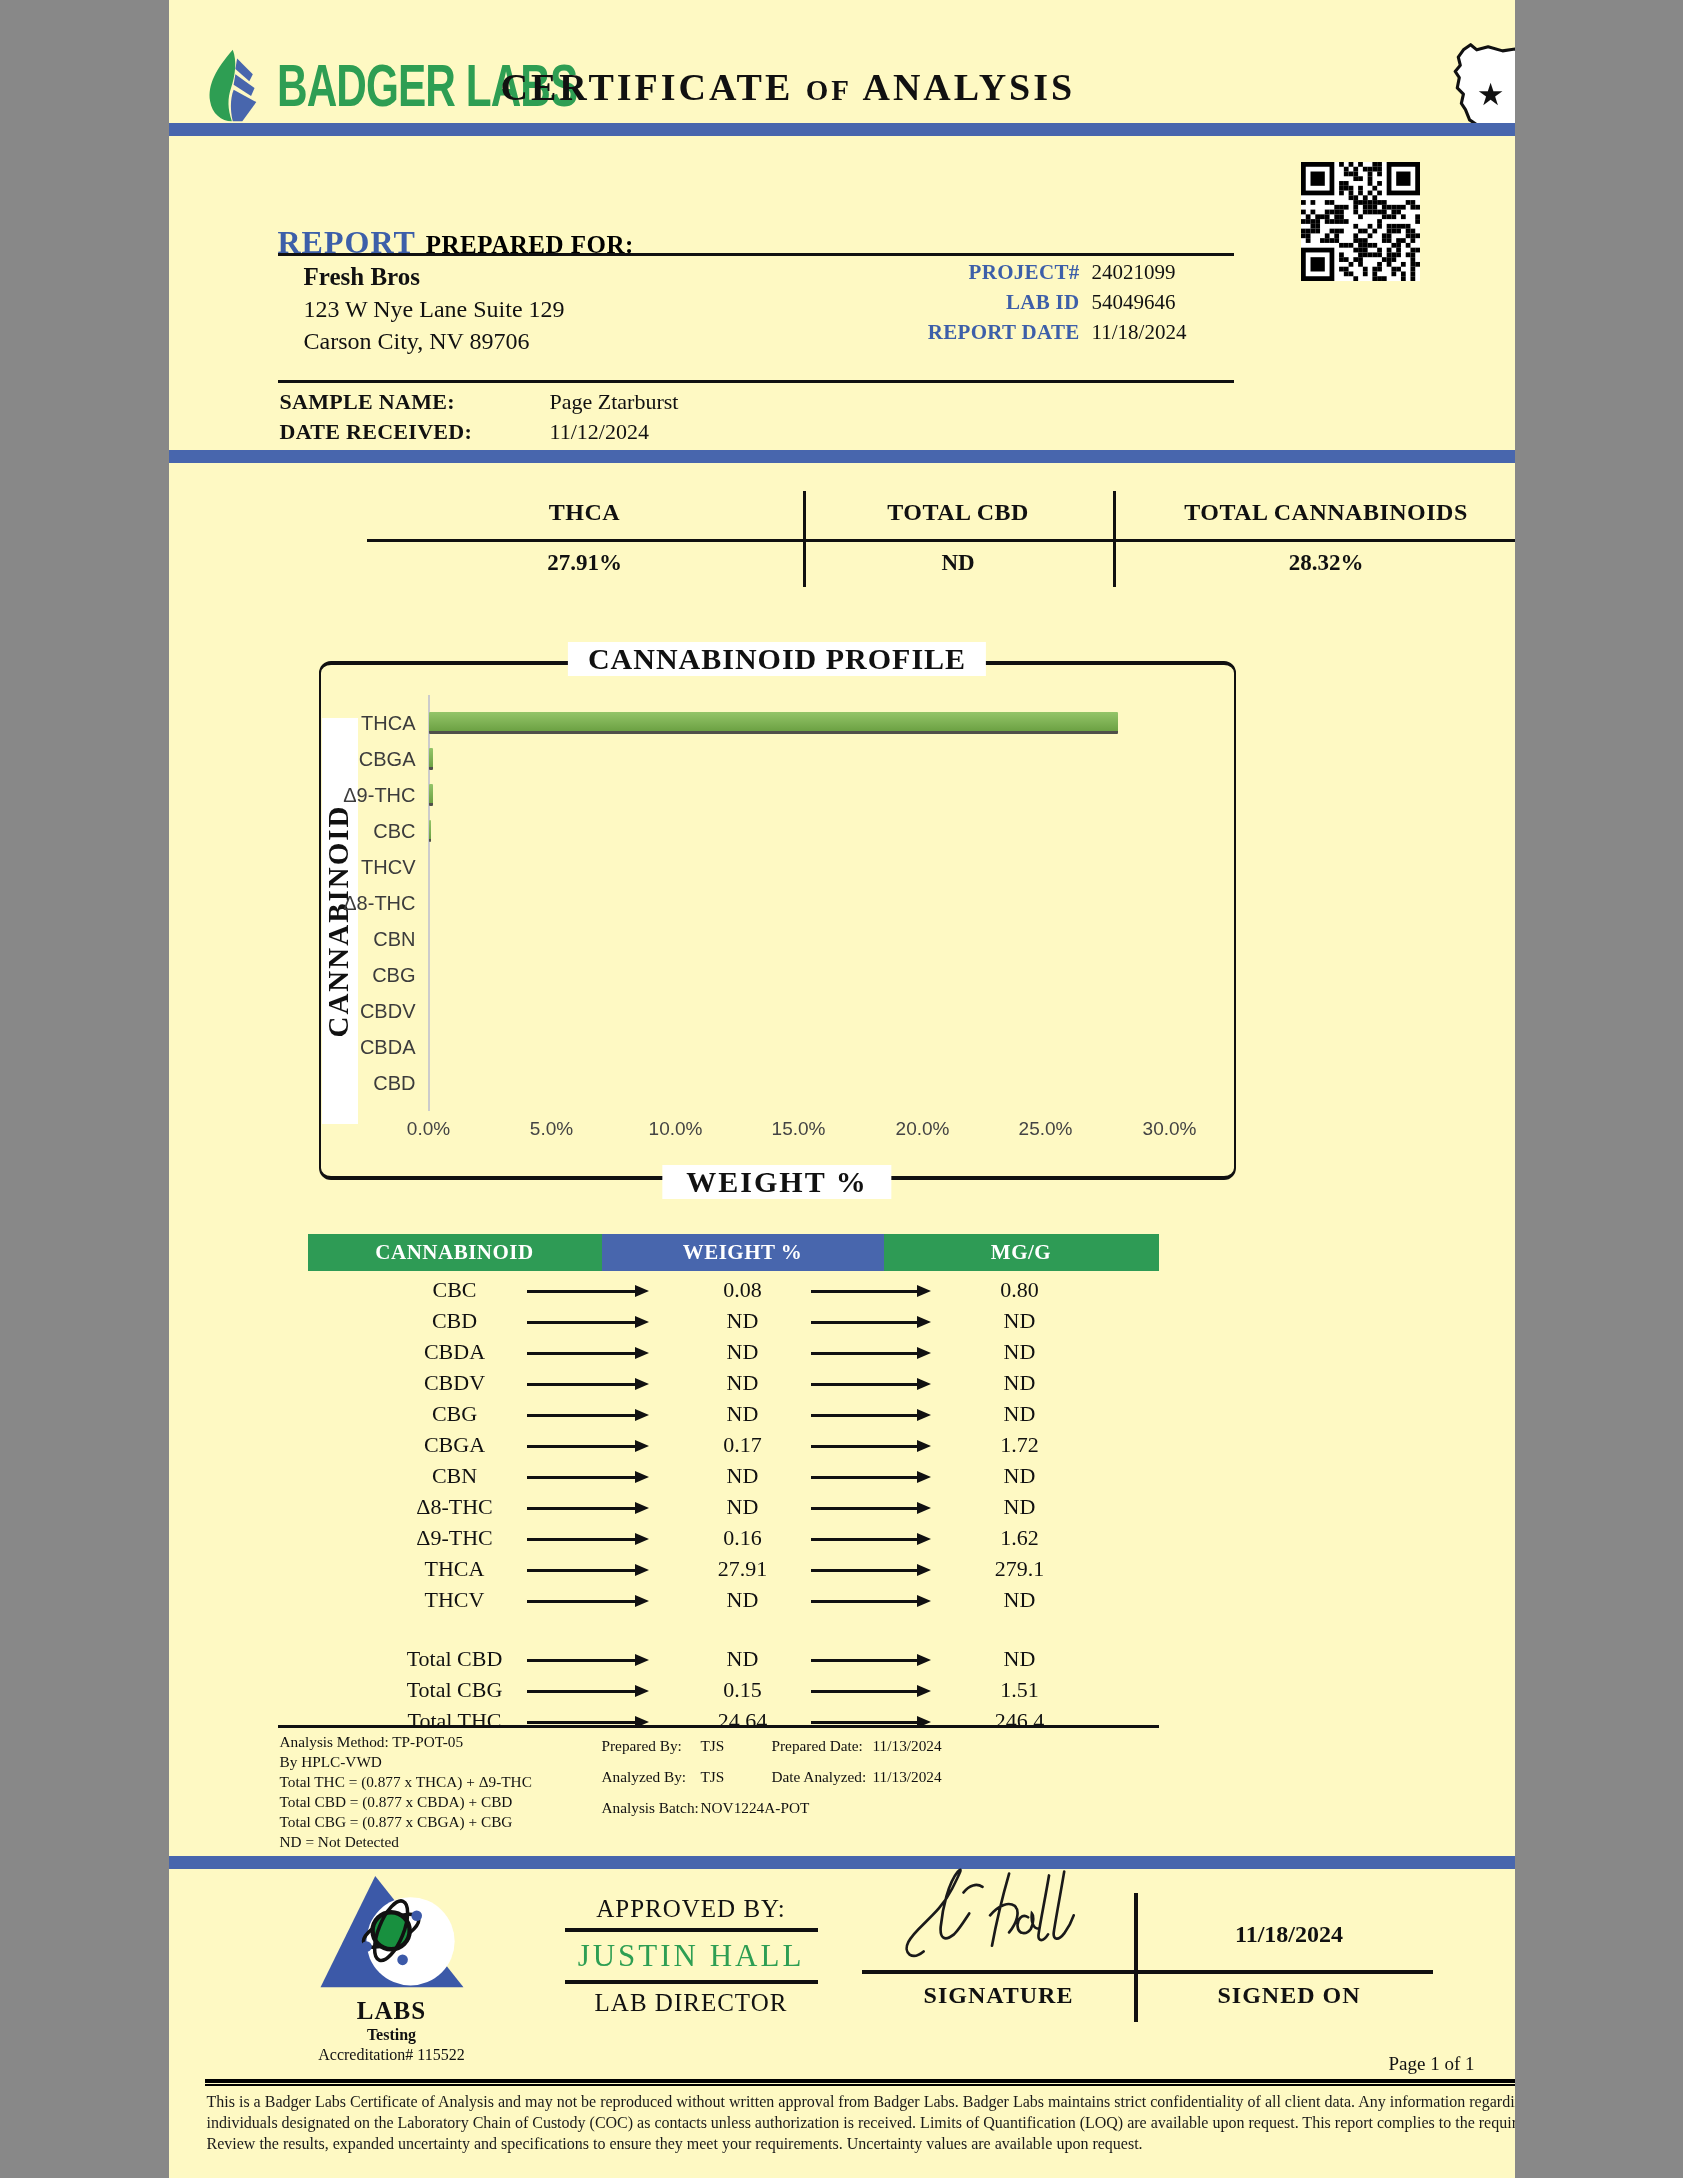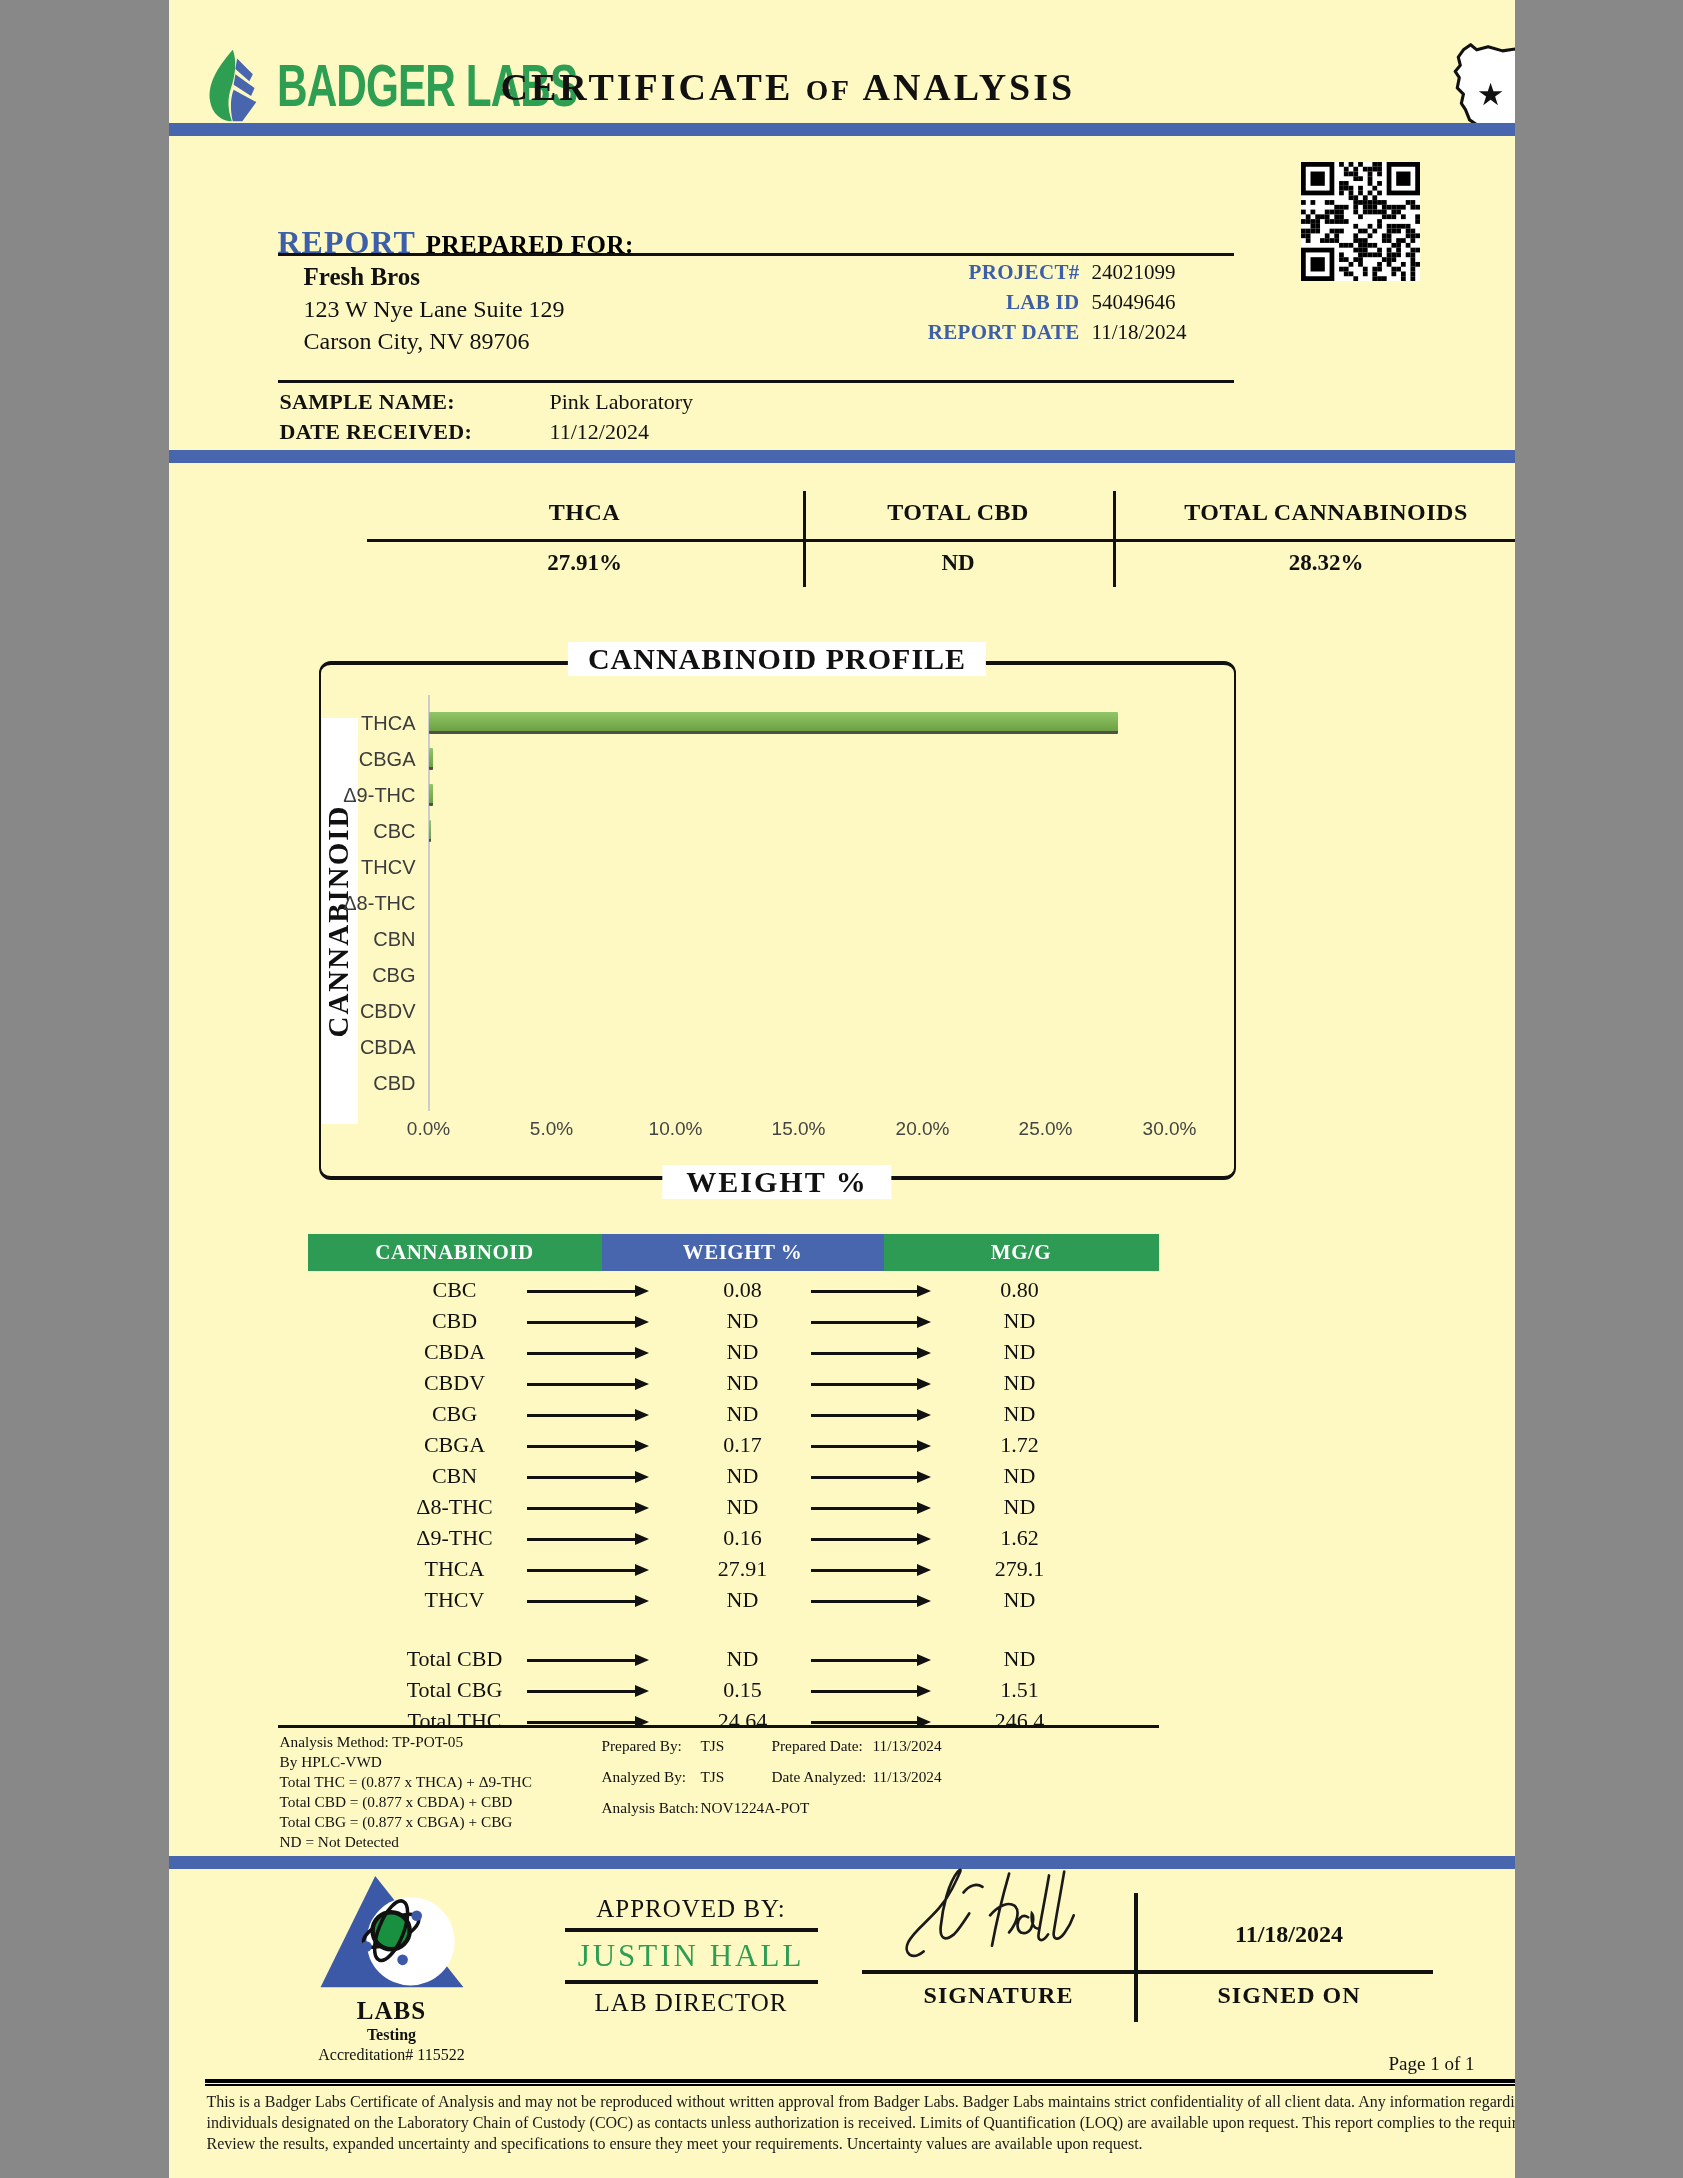--- a/index.html
+++ b/index.html
@@ -392,21 +392,21 @@
       <rect x="20" y="2" width="3" height="3" fill="#000"></rect>
       <rect x="0" y="18" width="7" height="7" fill="#000"></rect>
       <rect x="1" y="19" width="5" height="5" fill="#fff"></rect>
       <rect x="2" y="20" width="3" height="3" fill="#000"></rect>
     </svg>
 
   <div class="sample-line"></div>
   <div class="sample">
     <div class="sample-row">
       <div class="sample-label">SAMPLE NAME:</div>
-      <div>Pink Laboratory</div>
+      <div>Page Ztarburst</div>
     </div>
     <div class="sample-row">
       <div class="sample-label">DATE RECEIVED:</div>
       <div>11/12/2024</div>
     </div>
   </div>
 
   <div class="bluebar" id="bar2"></div>
 
   <div class="sum-label sc0">THCA</div>

